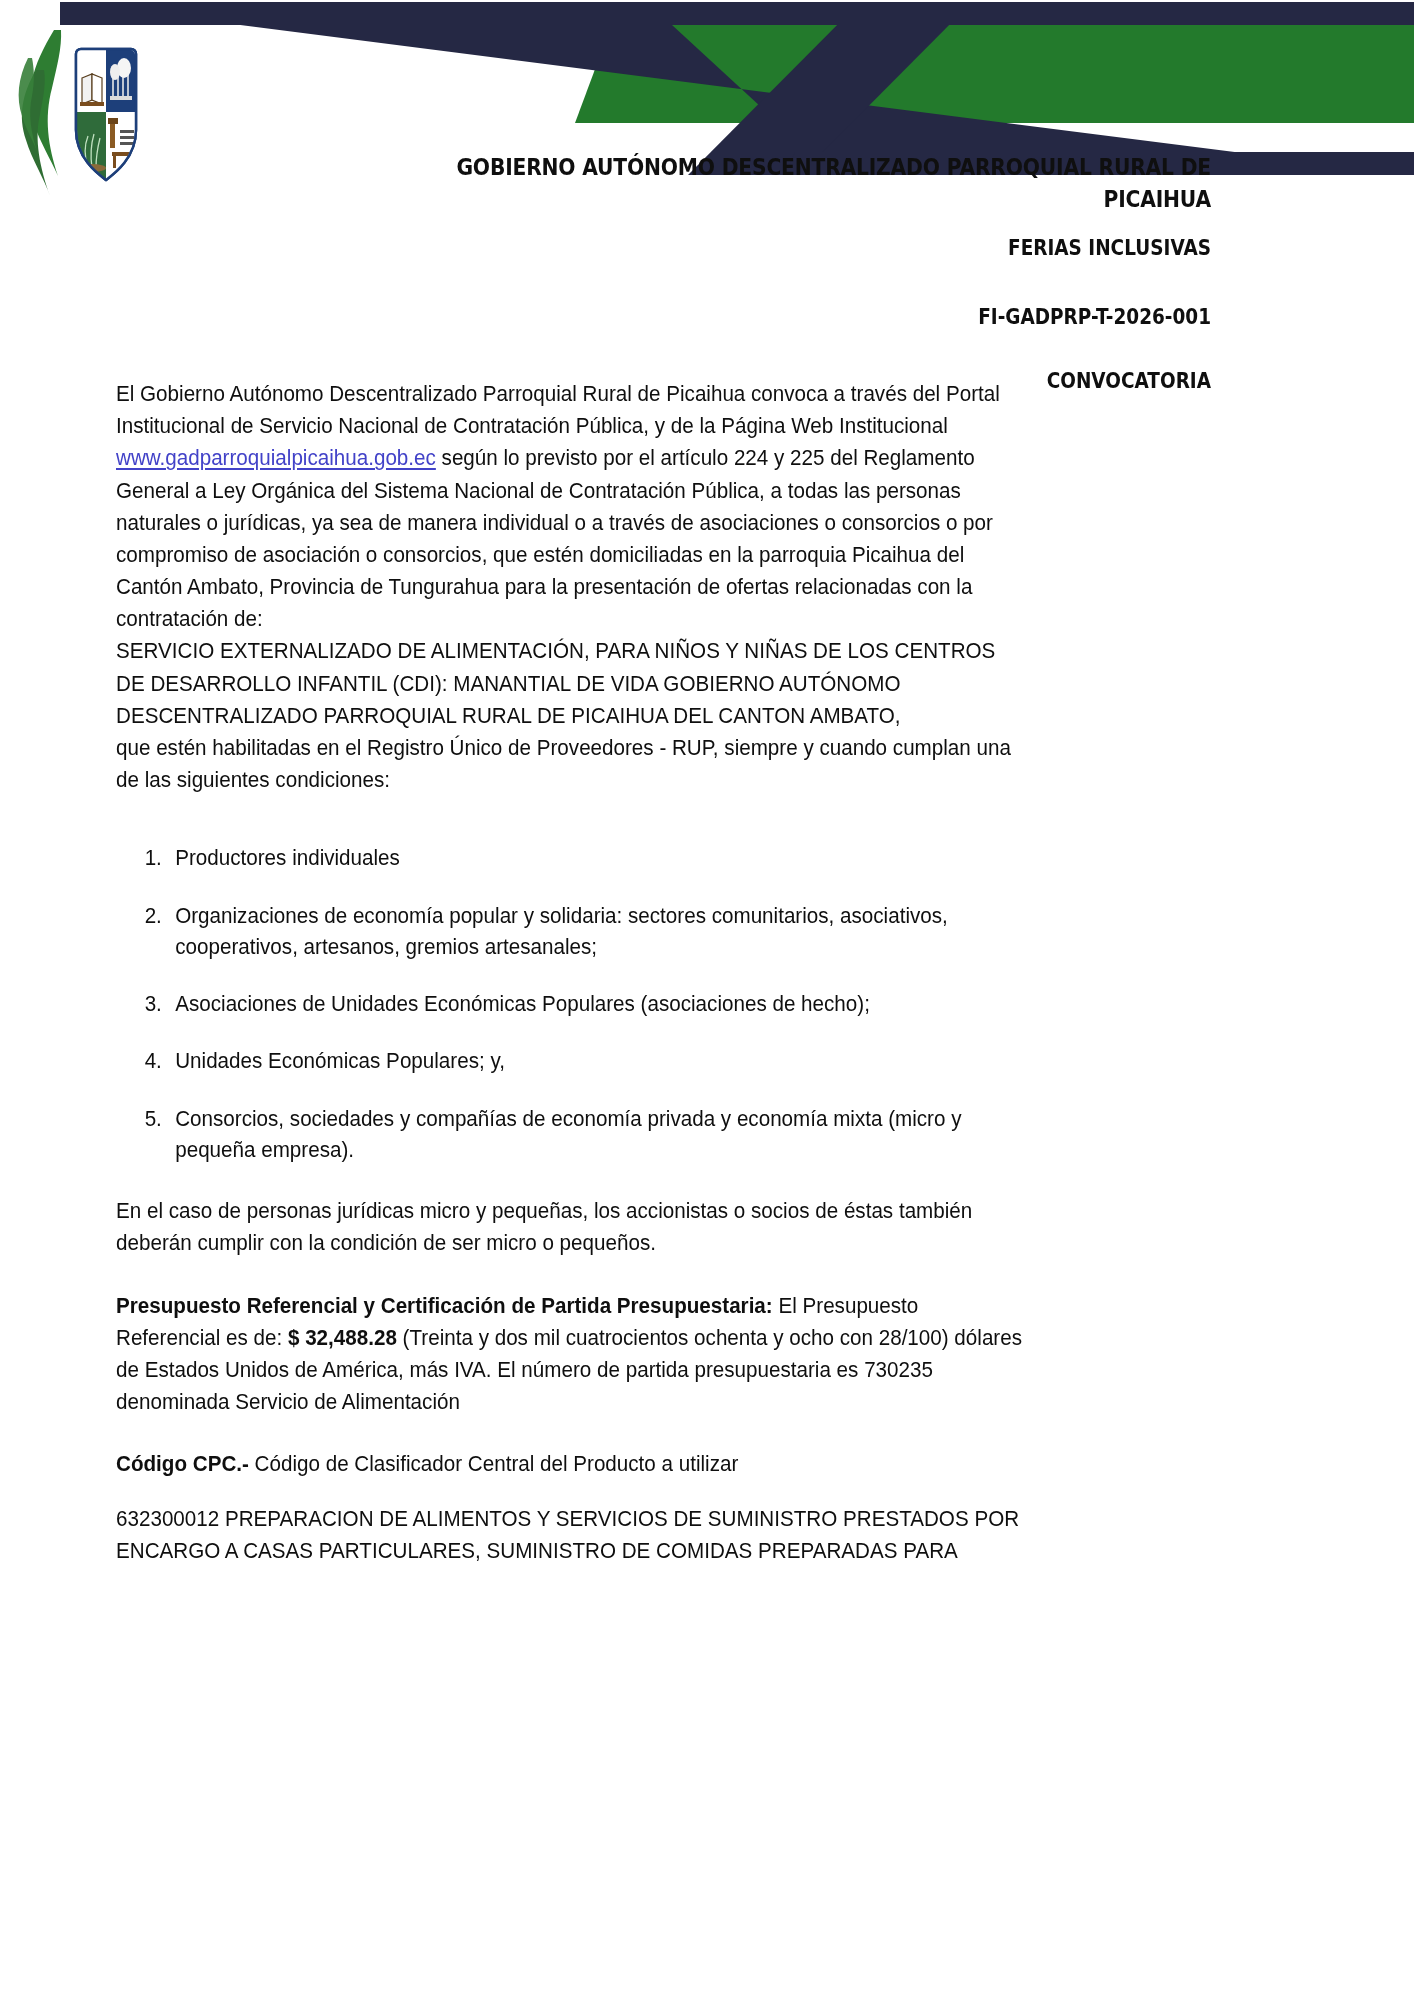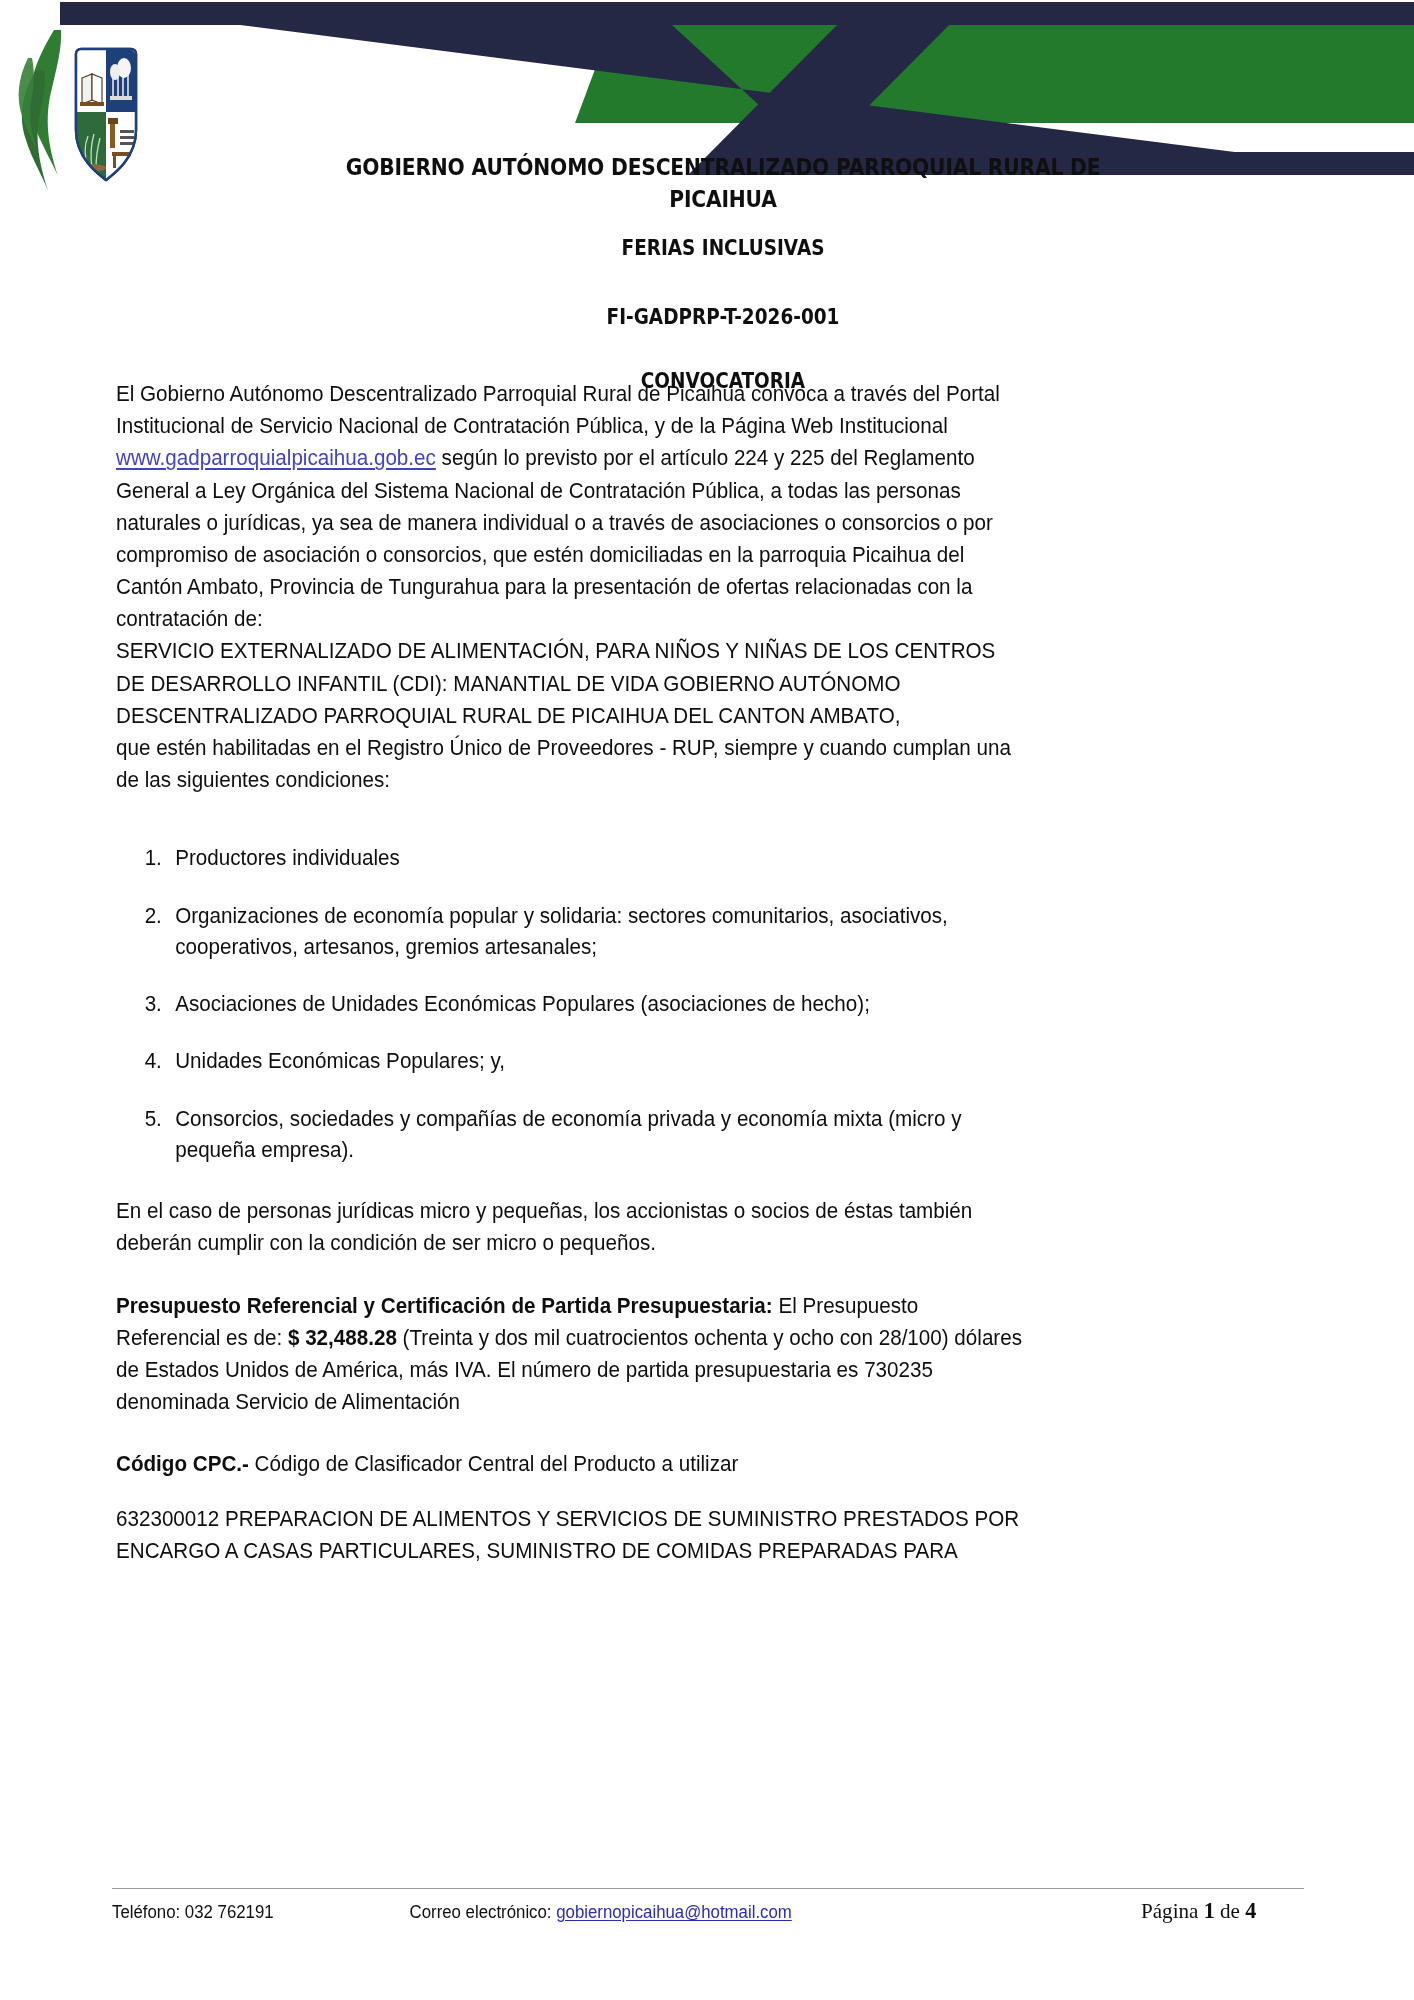--- a/index.html
+++ b/index.html
@@ -37,24 +37,24 @@
   .logo-wrap {
     position: absolute;
     left: 14px;
     top: 18px;
     width: 230px;
     height: 180px;
   }
 
   .title-block {
     position: absolute;
-    left: 163px;
+    left: 147px;
     top: 152px;
     width: 1120px;
-    text-align: center;
+    text-align: right;
   }
   .t-main {
     font-family: "DejaVu Sans", sans-serif;
     font-weight: bold;
     font-size: 22.5px;
     letter-spacing: -0.2px;
     line-height: 1.42;
     transform: scaleX(0.90);
     transform-origin: center top;
     margin: 0;
@@ -263,25 +263,14 @@
 
     <p class="para gap2">En el caso de personas jurídicas micro y pequeñas, los accionistas o socios de éstas también deberán cumplir con la condición de ser micro o pequeños.</p>
 
     <p class="para gap2"><span class="bold">Presupuesto Referencial y Certificación de Partida Presupuestaria:</span><span> El Presupuesto Referencial es de: </span><span class="bold">$ 32,488.28</span><span> (Treinta y dos mil cuatrocientos ochenta y ocho con 28/100) dólares de Estados Unidos de América, más IVA. El número de partida presupuestaria es 730235 denominada Servicio de Alimentación</span></p>
 
     <p class="para gap2"><span class="bold">Código CPC.-</span><span> Código de Clasificador Central del Producto a utilizar</span></p>
 
     <p class="para gap">632300012 PREPARACION DE ALIMENTOS Y SERVICIOS DE SUMINISTRO PRESTADOS POR ENCARGO A CASAS PARTICULARES, SUMINISTRO DE COMIDAS PREPARADAS PARA</p>
   </div>
 
-  <div class="footer">
-    <hr class="footer-rule">
-    <div class="footer-row">
-      <div class="f-phone">Teléfono: 032 762191</div>
-      <div class="f-mail"><span>Correo electrónico: </span><a class="mlink" href="#">gobiernopicaihua@hotmail.com</a></div>
-      <div class="f-page"><span>Página</span>
-        <span class="pnum">1</span>
-        <span>de</span>
-        <span class="pnum">4</span></div>
-    </div>
-  </div>
 
 </div>
 
 </body></html>

